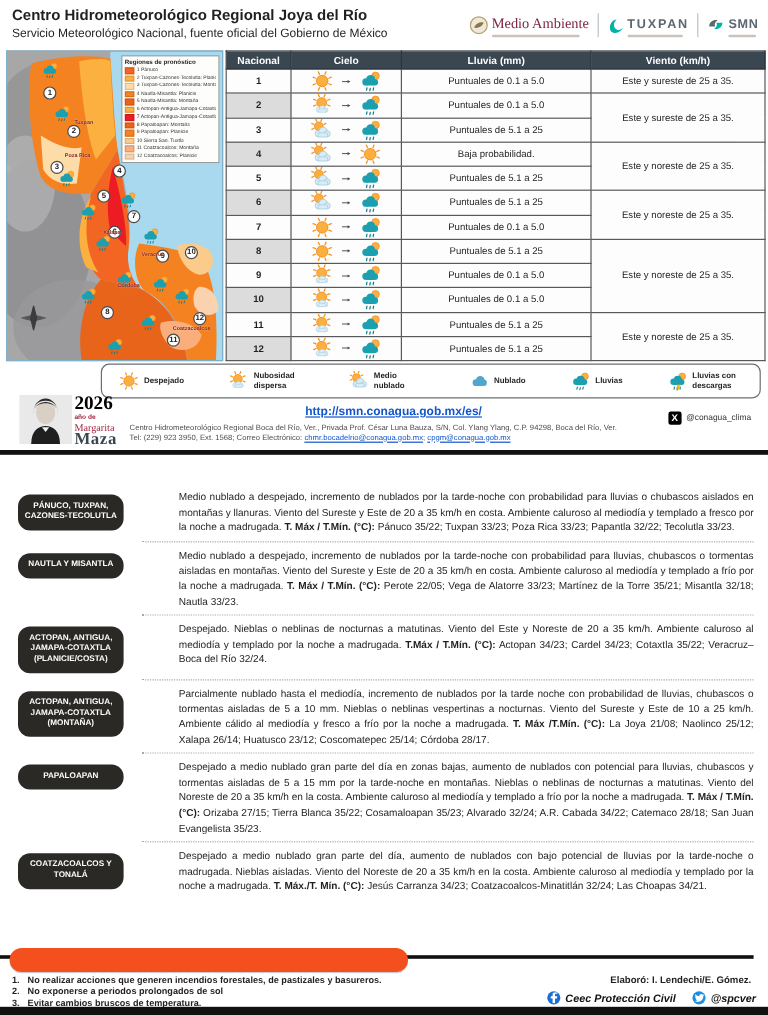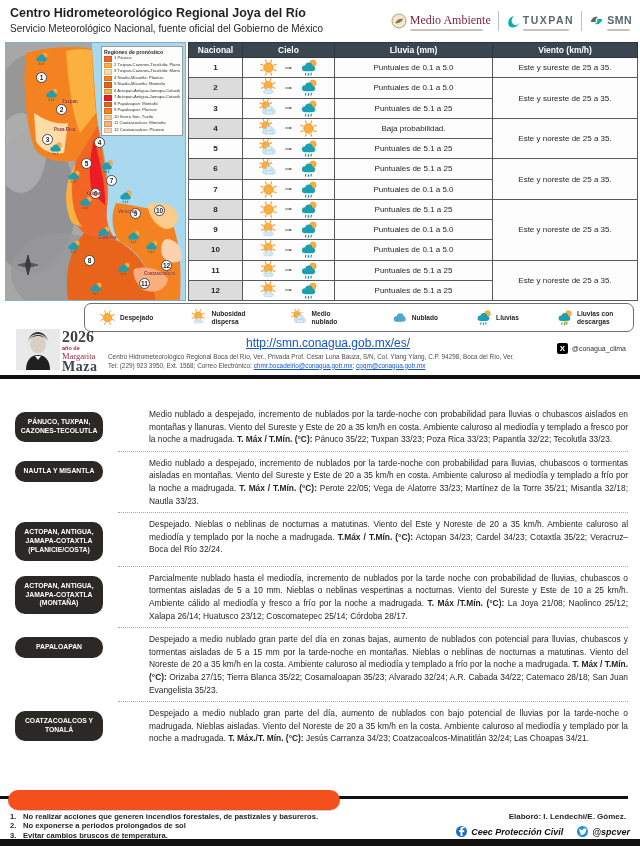--- a/index.html
+++ b/index.html
@@ -48,26 +48,26 @@
   
   #wlegend{position:absolute;left:84px;top:303px;width:550px;height:29px;border:1.5px solid #6d6e71;border-radius:7px;
       background:#fff;display:flex;align-items:center;justify-content:space-between;padding:0 14px;}
   .wl-item{display:flex;align-items:center;gap:4px;}
   .wl-item .wic{width:17px;height:17px;}
   .wl-lb{font-size:6.6px;font-weight:bold;line-height:1.15;max-width:42px;}
 
   
   .portrait{position:absolute;left:16px;top:329px;width:44px;height:41px;}
   .yearbadge{position:absolute;left:62px;top:329px;line-height:1;}
-  .yb-year{font-family:"Liberation Serif",serif;font-size:16px;font-weight:bold;color:#404040;}
+  .yb-year{font-family:"Liberation Serif",serif;font-size:16px;font-weight:bold;color:#000000;}
   .yb-anode{font-size:5.5px;color:#9f2241;font-weight:bold;margin-top:1px;}
   .yb-marg{font-family:"Liberation Serif",serif;font-size:8.5px;color:#9f2241;font-weight:normal;}
   .yb-maza{font-family:"Liberation Serif",serif;font-size:14px;color:#3a4650;font-weight:bold;letter-spacing:.5px;}
   .contact-mid{position:absolute;left:108px;top:333px;width:440px;text-align:center;}
-  .contact-url{font-size:12px;color:#1155cc;text-decoration:underline;font-weight:normal;}
+  .contact-url{font-size:10px;color:#1155cc;text-decoration:underline;font-weight:bold;}
   .contact-addr{font-size:6.4px;color:#4d4d4f;margin-top:2px;line-height:1.35;text-align:left;}
   .contact-addr a{color:#1155cc;text-decoration:underline;}
   .xchip{position:absolute;right:14px;top:343px;display:flex;align-items:center;gap:4px;}
   .xbox{width:11px;height:11px;background:#000;color:#fff;font-size:8px;font-weight:bold;display:flex;align-items:center;justify-content:center;border-radius:2px;}
   .xhandle{font-size:7px;color:#333;}
 
   
   .divbar{position:absolute;left:0;top:375px;width:640px;height:4px;background:#111;}
   .banner{position:absolute;left:152px;top:368px;width:336px;height:23px;background:#f4501e;border-radius:12px;
      display:flex;align-items:center;justify-content:center;box-shadow:0 1px 0 #0003;}

